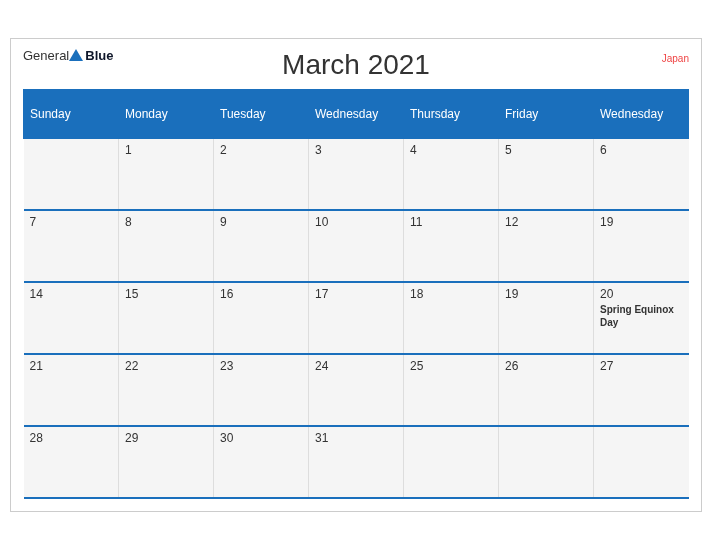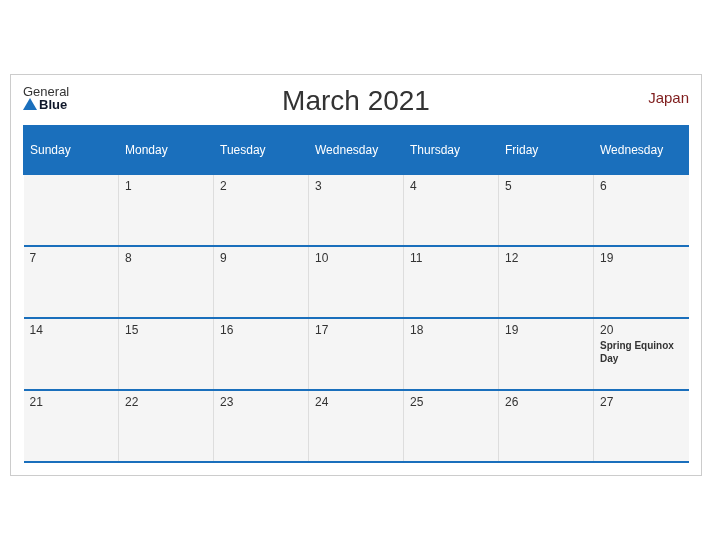--- a/index.html
+++ b/index.html
@@ -23,21 +23,21 @@
       align-items: center;
       justify-content: center;
       position: relative;
       margin-bottom: 8px;
     }
     .logo {
       position: absolute;
       left: 0;
       top: 0;
       display: flex;
-      flex-direction: column;
+      flex-direction: row;
       line-height: 1;
     }
     .logo-general {
       font-size: 13px;
       color: #333;
       font-weight: normal;
     }
     .logo-blue {
       font-size: 13px;
       color: #0f172a;
@@ -56,22 +56,22 @@
     }
     .calendar-title {
       font-size: 28px;
       font-weight: normal;
       color: #333;
     }
     .country-label {
       position: absolute;
       right: 0;
       top: 4px;
-      font-size: 15px;
-      color: #7f1d1d;
+      font-size: 10px;
+      color: #ef4444;
     }
     .calendar-grid {
       width: 100%;
       border-collapse: collapse;
     }
     .calendar-grid thead tr th {
       background: #1a6fbc;
       color: #fff;
       font-size: 12px;
       font-weight: normal;
@@ -222,15 +222,32 @@
           <td>
             <span class="day-number">25</span>
           </td>
           <td>
             <span class="day-number">26</span>
           </td>
           <td>
             <span class="day-number">27</span>
           </td>
         </tr>
+        <tr>
+          <td>
+            <span class="day-number">28</span>
+          </td>
+          <td>
+            <span class="day-number">29</span>
+          </td>
+          <td>
+            <span class="day-number">30</span>
+          </td>
+          <td>
+            <span class="day-number">31</span>
+          </td>
+          <td></td>
+          <td></td>
+          <td></td>
+        </tr>
       </tbody>
   </table>
 </div>
 
 </body></html>

